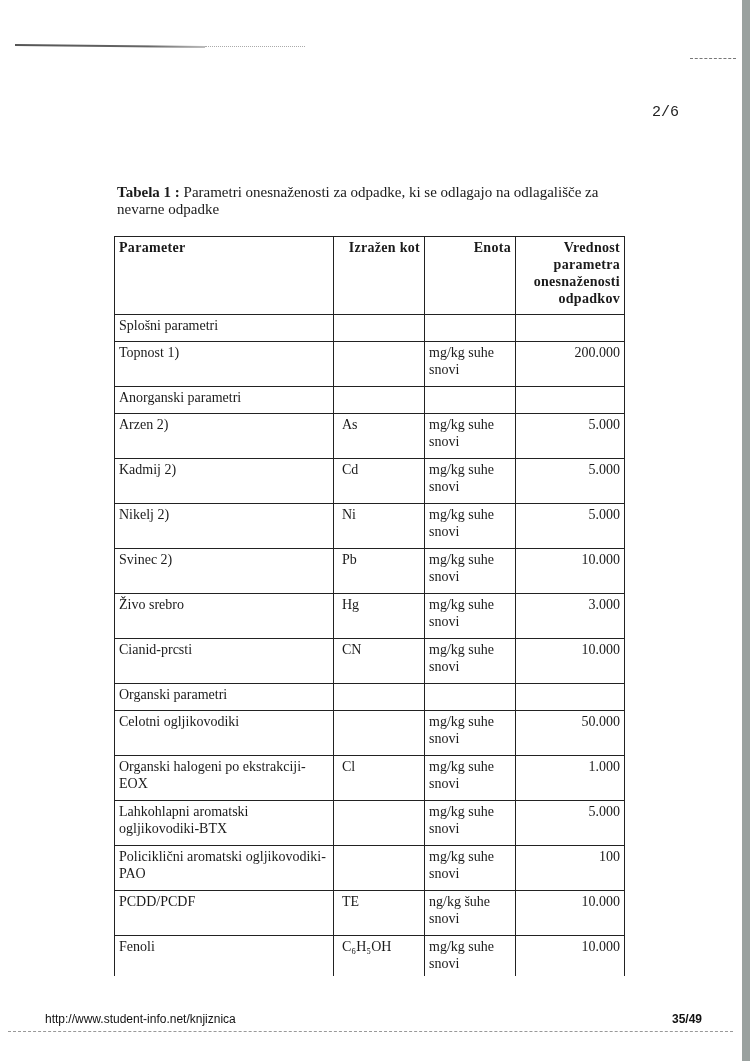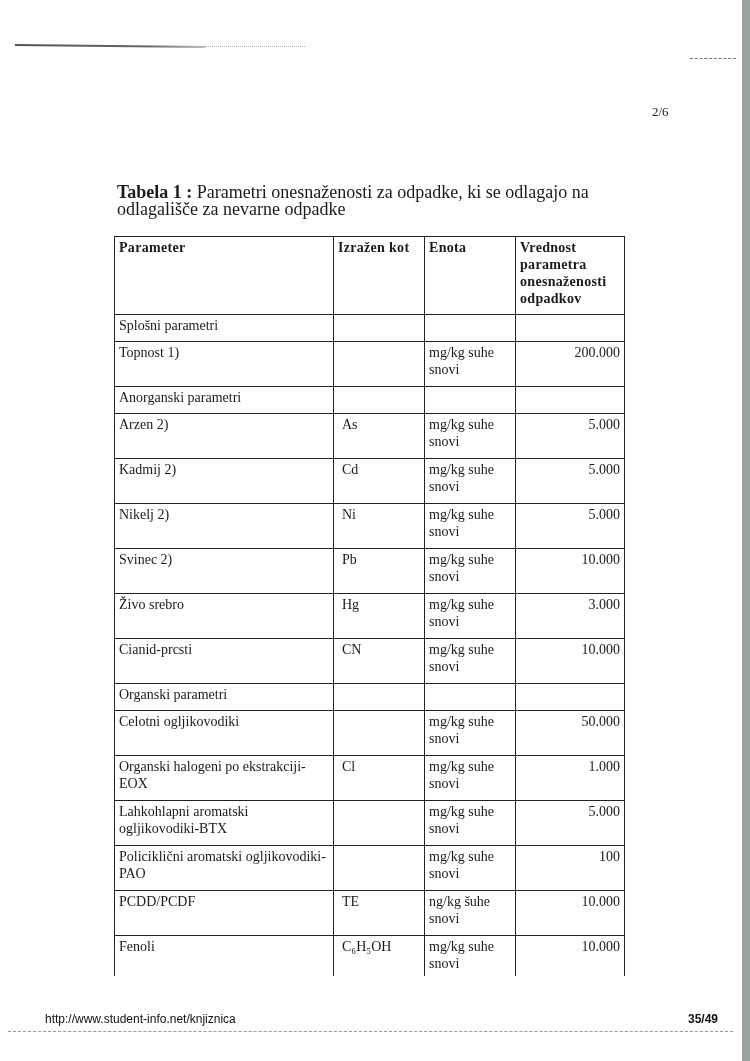--- a/index.html
+++ b/index.html
@@ -3,44 +3,44 @@
   <meta charset="utf-8">
   <style>
     * { box-sizing: border-box; margin: 0; padding: 0; }
     html, body { width: 750px; height: 1061px; overflow: hidden; background: #ffffff; }
     body { position: relative; font-family: "Liberation Serif", serif; color: #1a1a1a; }
 
     .scan-edge { position: absolute; top: 0; right: 0; width: 8px; height: 1061px; background: #9aa19f; }
     .top-rule { position: absolute; top: 44px; left: 15px; width: 190px; height: 2px; background: linear-gradient(to right, #555 0%, #666 70%, #bbb 100%); transform: rotate(0.6deg); transform-origin: left; }
     .top-rule-faint { position: absolute; top: 46px; left: 205px; width: 100px; height: 1px; border-top: 1px dotted #aaa; }
     .top-rule-right { position: absolute; top: 58px; left: 690px; width: 46px; height: 1px; border-top: 1px dashed #777; }
-    .page-index { position: absolute; top: 104px; left: 652px; font-family: Liberation Serif, serif; font-size: 13px; color: #222; }
+    .page-index { position: absolute; top: 104px; left: 652px; font-family: Liberation Mono, monospace; font-size: 15px; color: #222; }
 
-    .caption { position: absolute; top: 184px; left: 117px; width: 520px; font-size: 18px; line-height: 17px; color: #1a1a1a; }
+    .caption { position: absolute; top: 184px; left: 117px; width: 520px; font-size: 15px; line-height: 17px; color: #1a1a1a; }
     .caption b { font-weight: bold; }
 
     table.params { position: absolute; top: 236px; left: 114px; width: 510px; border-collapse: collapse; font-size: 14px; line-height: 17px; table-layout: fixed; }
     table.params td, table.params th { border: 1.4px solid #222; vertical-align: top; padding: 2px 4px; font-weight: normal; }
     table.params th { font-weight: bold; letter-spacing: 0.3px; }
     table.params col.c1 { width: 219px; }
     table.params col.c2 { width: 91px; }
     table.params col.c3 { width: 91px; }
     table.params col.c4 { width: 109px; }
     .hdr td, .hdr th { height: 78px; }
     .hdr .h-param { text-align: left; margin-left: 15px; }
-    .hdr .h-kot, .hdr .h-enota, .hdr .h-val { text-align: left; }
+    .hdr .h-kot, .hdr .h-enota, .hdr .h-val { text-align: right; }
     .sec td { height: 27px; font-weight: bold; }
     .row td { height: 45px; }
     .c-unit { }
     .c-val { text-align: right; padding-left: 8px !important; }
     .c-sym { padding-left: 8px !important; }
     .row.last td { border-bottom: none; height: 40px; }
 
     .footer-link { position: absolute; top: 1012px; left: 45px; font-family: "Liberation Sans", sans-serif; font-weight: normal; font-size: 12px; color: #111; }
-    .footer-page { position: absolute; top: 1012px; left: 672px; font-family: "Liberation Sans", sans-serif; font-weight: bold; font-size: 12px; color: #111; margin-left: 16px; }
+    .footer-page { position: absolute; top: 1012px; left: 672px; font-family: "Liberation Sans", sans-serif; font-weight: bold; font-size: 12px; color: #111; }
     .footer-rule { position: absolute; top: 1031px; left: 8px; width: 725px; border-top: 1px dashed #999; }
   </style>
 </head>
 <body>
 
 <div class="scan-edge"></div>
 <div class="top-rule"></div>
 <div class="top-rule-faint"></div>
 <div class="top-rule-right"></div>
 <div class="page-index">2/6</div>

